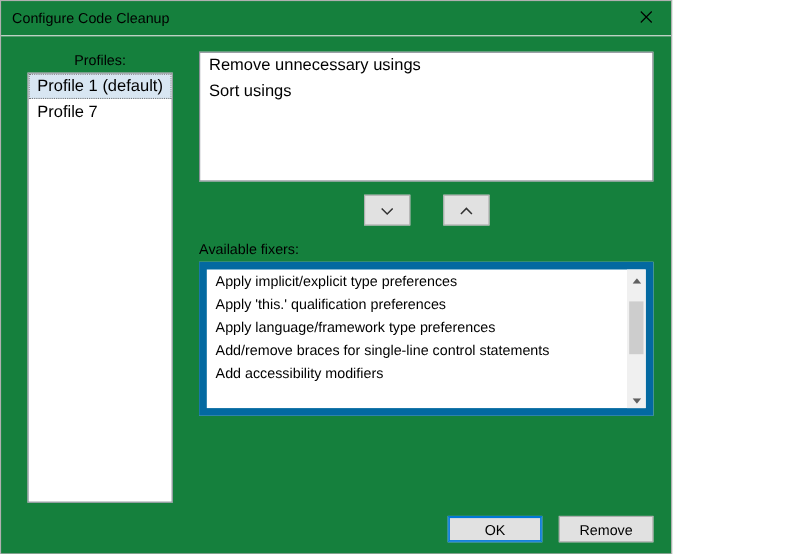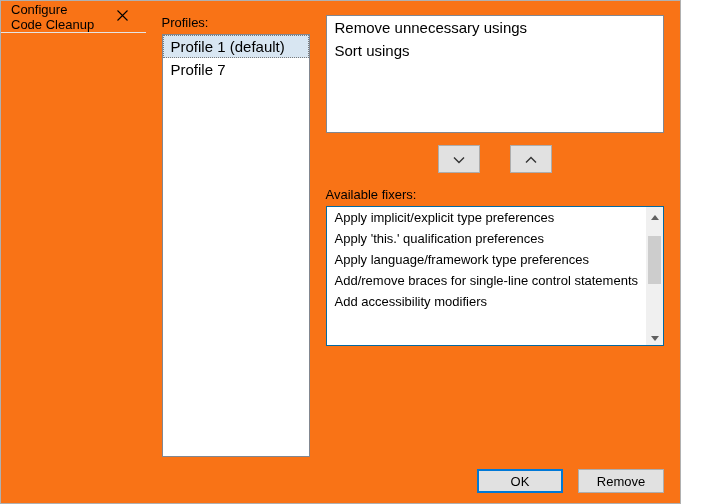--- a/index.html
+++ b/index.html
@@ -7,26 +7,26 @@
   body {
     font-family: "Segoe UI", Tahoma, sans-serif;
     font-size: 13px;
     color: #000;
     background: #fff;
     width: 719px;
     height: 504px;
     overflow: hidden;
   }
   .window {
-    width: 681px;
+    width: 611px;
     height: 504px;
     border: 1px solid #b0b0b0;
-    background: #f97316;
-    display: flex;
-    flex-direction: row;
+    background: #15803d;
+    display: flex;
+    flex-direction: column;
   }
   .titlebar {
     height: 32px;
     display: flex;
     align-items: center;
     padding: 0 0 0 10px;
     border-bottom: 1px solid #e5e5e5;
   }
   .titlebar-title {
     flex: 1;
@@ -50,20 +50,21 @@
   .columns {
     flex: 1;
     display: flex;
     gap: 16px;
     min-height: 0;
   }
   .left-col {
     width: 148px;
     display: flex;
     flex-direction: column;
+    align-items: center;
   }
   .right-col {
     flex: 1;
     display: flex;
     flex-direction: column;
     min-height: 0;
   }
   .label {
     font-size: 13px;
     margin-bottom: 4px;
@@ -102,21 +103,21 @@
     border: 1px solid #adadad;
     background: #e1e1e1;
     display: flex;
     align-items: center;
     justify-content: center;
     cursor: pointer;
   }
   .arrow-btn svg { width: 12px; height: 8px; }
   .available-wrapper {
     position: relative;
-    border: 1px solid #0369a1;
+    border: 7px solid #0369a1;
     background: #fff;
     height: 140px;
     display: flex;
   }
   .available-inner {
     flex: 1;
     overflow: hidden;
   }
   .scroll-track {
     width: 17px;

